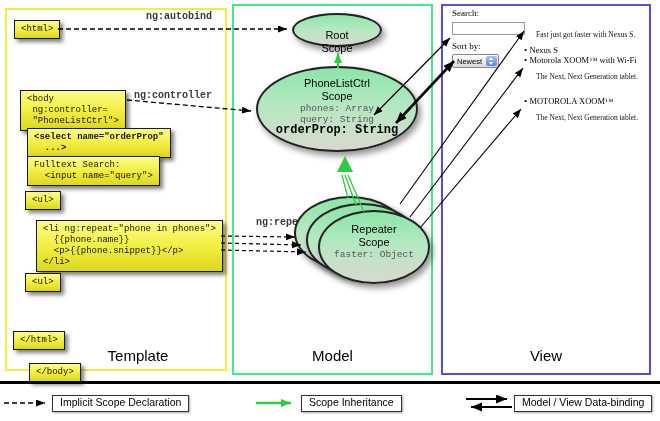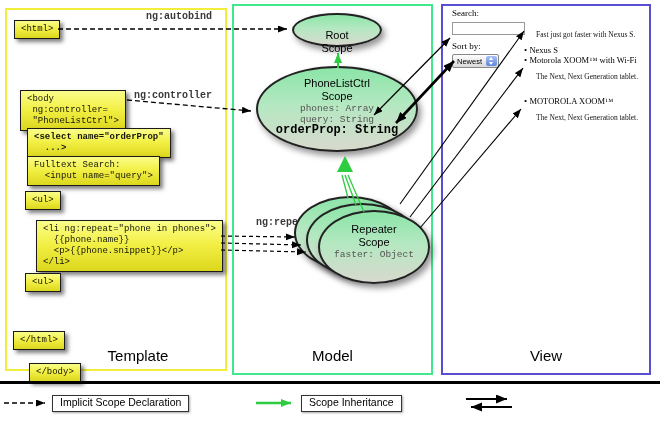--- a/index.html
+++ b/index.html
@@ -150,20 +150,21 @@
     <div class="v-name n2">Motorola XOOM™ with Wi-Fi</div>
     <div class="v-desc d2">The Next, Next Generation tablet.</div>
     <div class="v-name n3">MOTOROLA XOOM™</div>
     <div class="v-desc d3">The Next, Next Generation tablet.</div>
     <div class="panel-title t-view">View</div>
   </div>
 
   <div class="sep-line"></div>
   <div class="leg leg1">Implicit Scope Declaration</div>
   <div class="leg leg2">Scope Inheritance</div>
+  <div class="leg leg3">Model / View Data-binding</div>
 
   <svg id="arrows" viewBox="0 0 660 421" xmlns="http://www.w3.org/2000/svg">
     <defs>
       <marker id="mb" markerUnits="userSpaceOnUse" markerWidth="10" markerHeight="8" refX="9" refY="3.5" orient="auto-start-reverse">
         <path d="M0,0 L9,3.5 L0,7 Z" fill="#000"></path>
       </marker>
       <marker id="mbig" markerUnits="userSpaceOnUse" markerWidth="13" markerHeight="10" refX="11" refY="4.5" orient="auto-start-reverse">
         <path d="M0,0 L11,4.5 L0,9 Z" fill="#000"></path>
       </marker>
       <marker id="mg" markerUnits="userSpaceOnUse" markerWidth="12" markerHeight="10" refX="10" refY="4" orient="auto-start-reverse">

